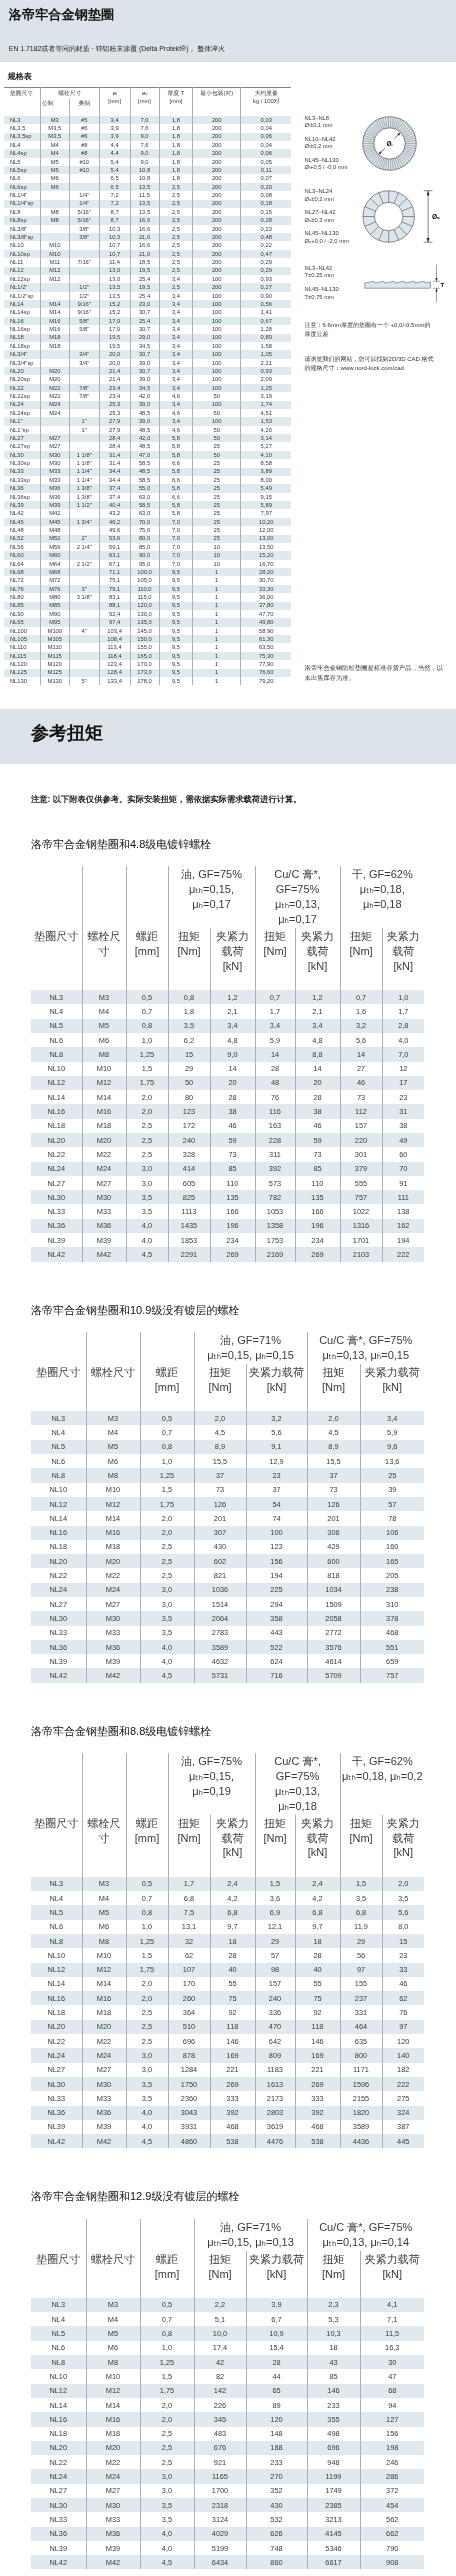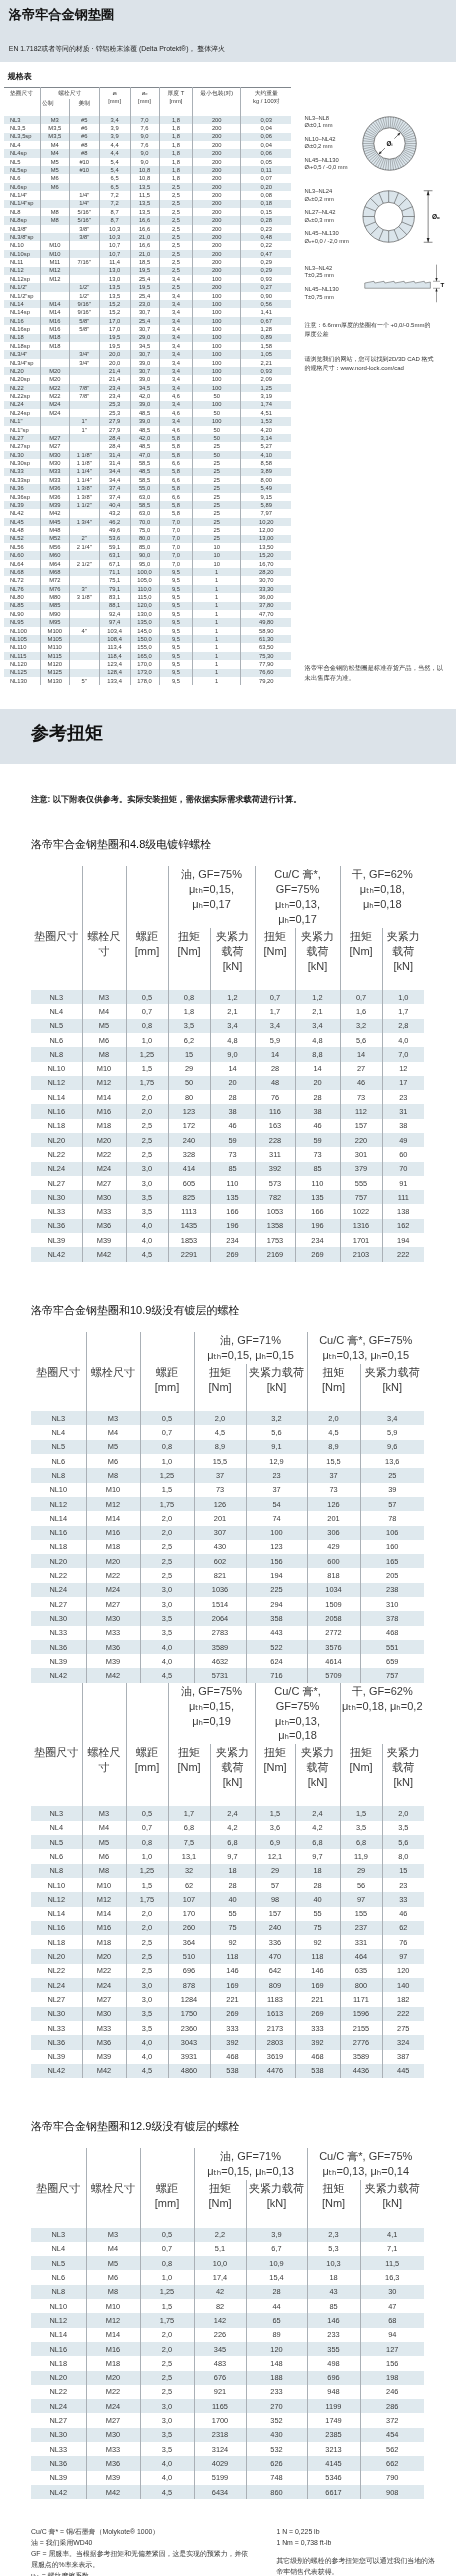--- a/index.html
+++ b/index.html
@@ -1462,20 +1462,21 @@
             <td>4,5</td>
             <td>5731</td>
             <td>716</td>
             <td>5709</td>
             <td>757</td>
           </tr>
         </tbody>
       </table>
     </div>
     <div class="torque-block">
+      <h3 class="torque-title">洛帝牢合金钢垫圈和8.8级电镀锌螺栓</h3>
       <table class="torque">
         <colgroup>
           <col style="width: 51px;">
           <col style="width: 44px;">
           <col style="width: 42px;">
           <col style="width: 42px;">
           <col style="width: 45px;">
           <col style="width: 40px;">
           <col style="width: 45px;">
           <col style="width: 42px;">
@@ -1710,21 +1711,21 @@
             <td>275</td>
           </tr>
           <tr>
             <td>NL36</td>
             <td>M36</td>
             <td>4,0</td>
             <td>3043</td>
             <td>392</td>
             <td>2803</td>
             <td>392</td>
-            <td>2776</td>
+            <td>1820</td>
             <td>324</td>
           </tr>
           <tr>
             <td>NL39</td>
             <td>M39</td>
             <td>4,0</td>
             <td>3931</td>
             <td>468</td>
             <td>3619</td>
             <td>468</td>

